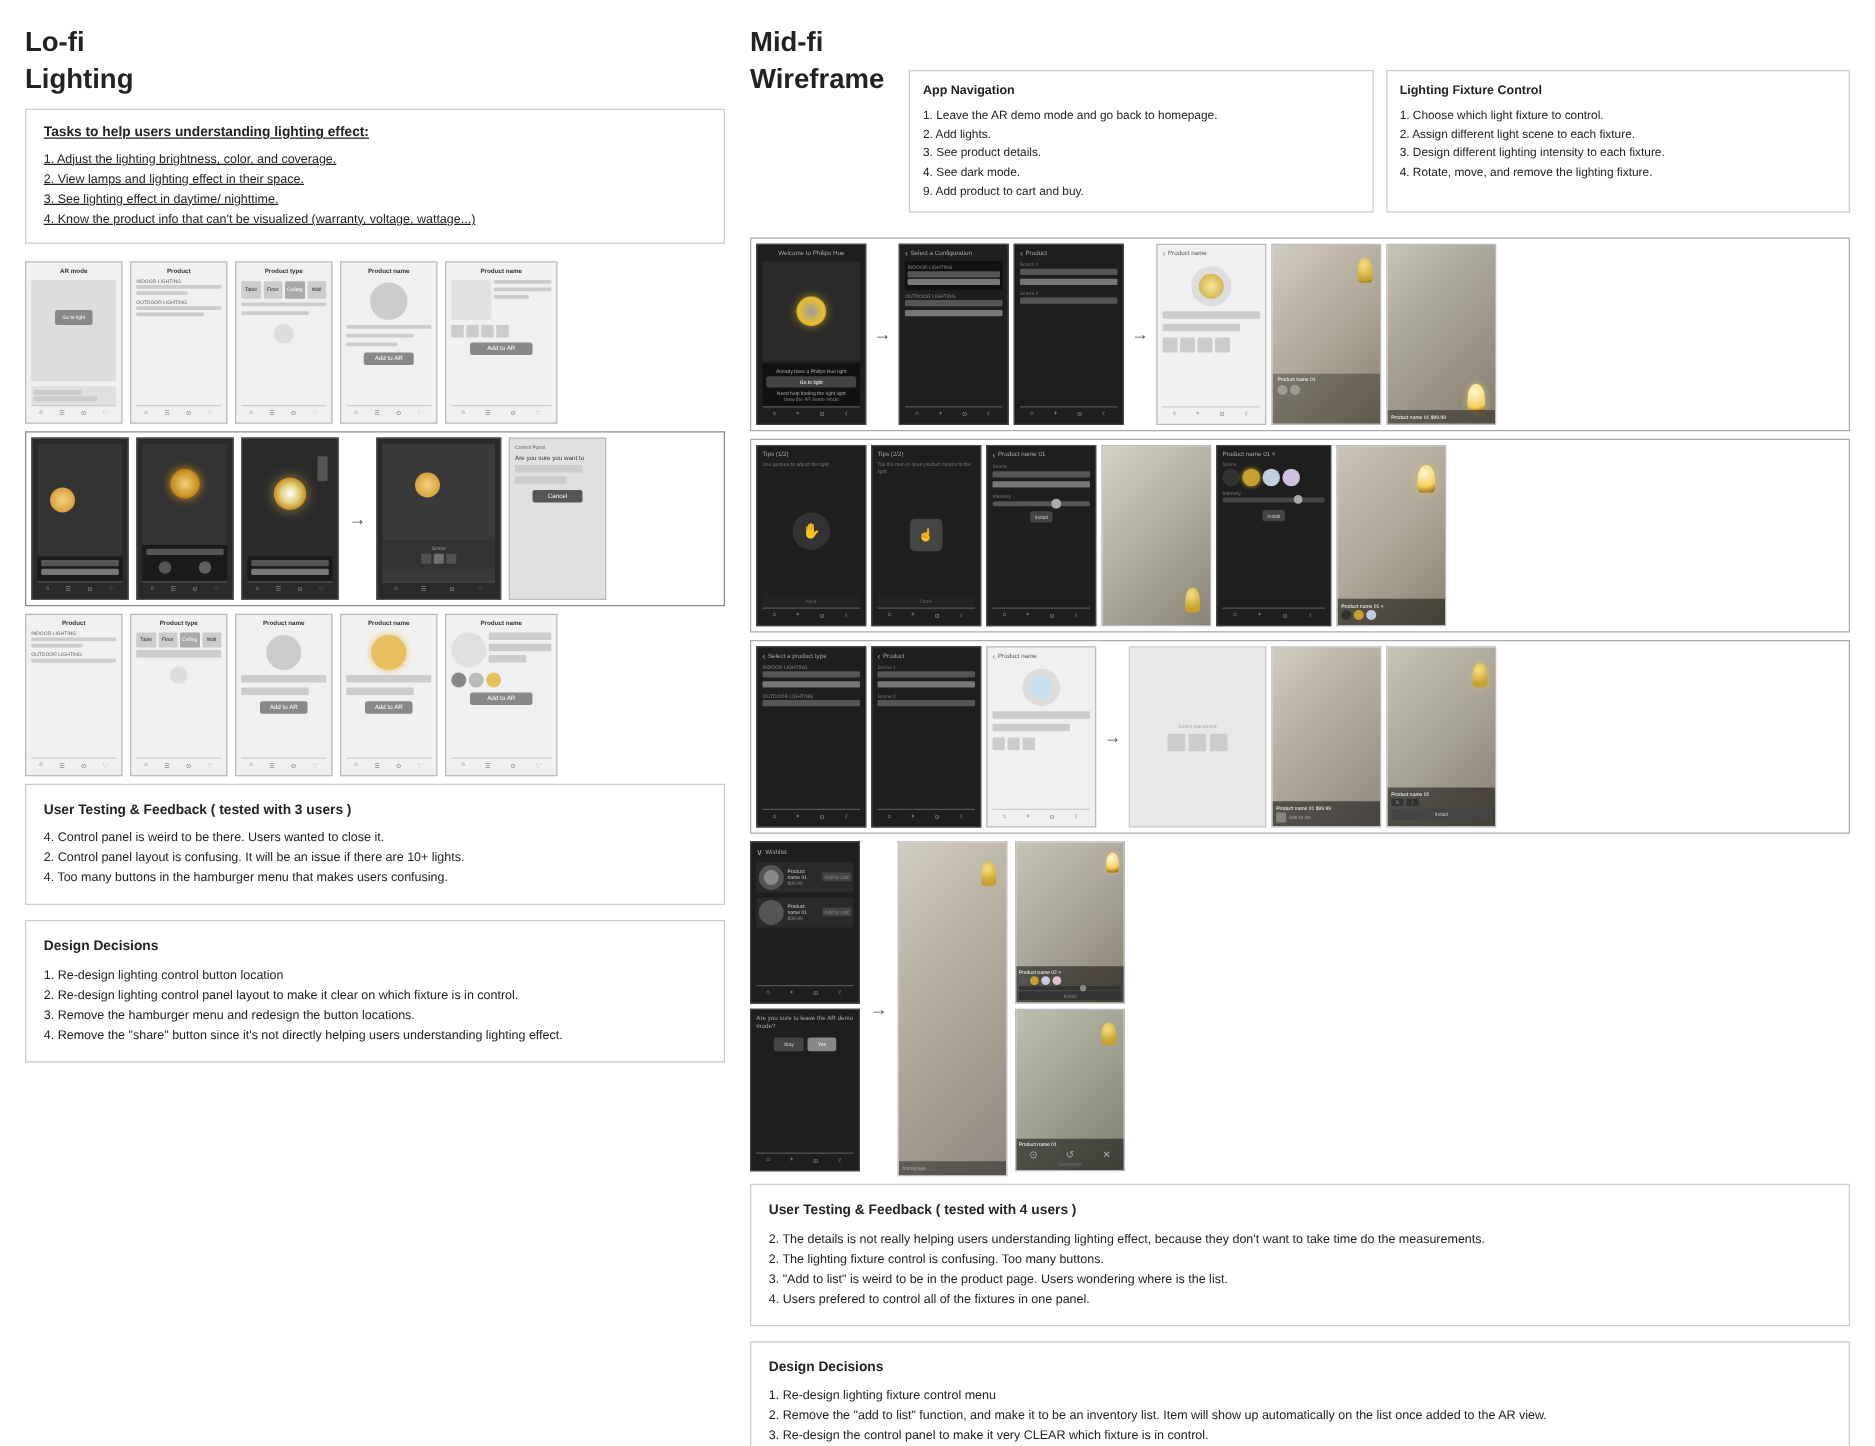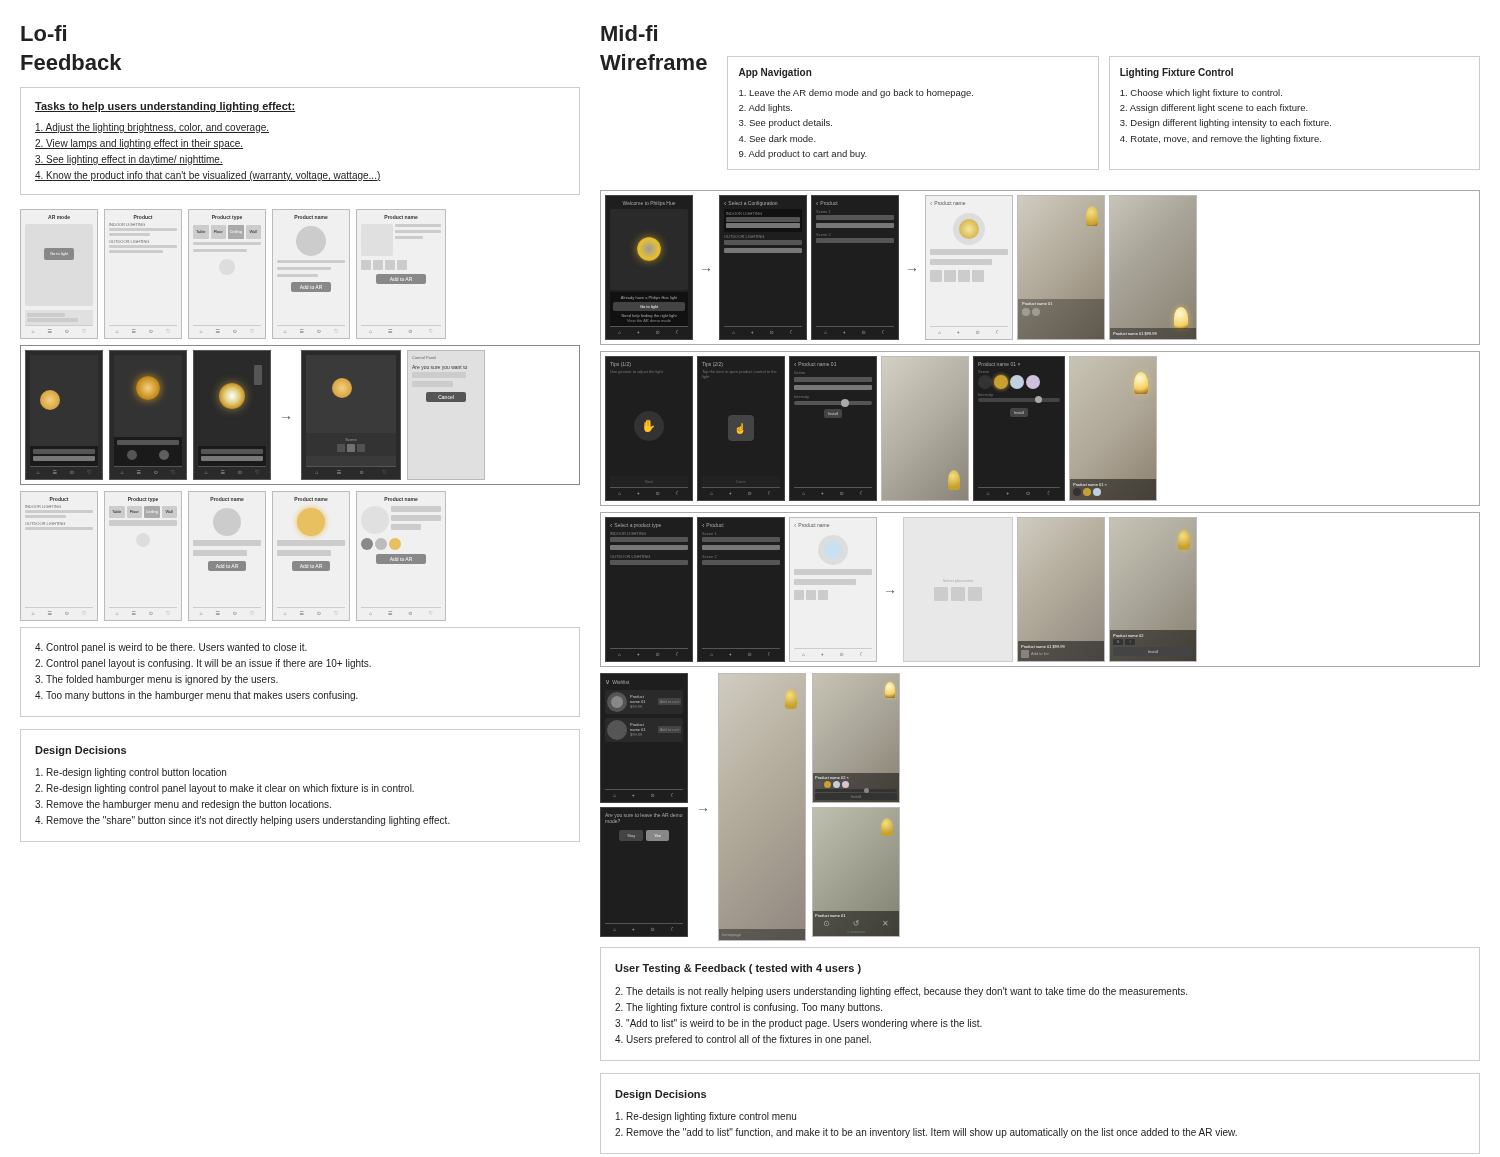--- a/index.html
+++ b/index.html
@@ -234,21 +234,21 @@
       display: block;
     }
   </style>
 </head>
 <body>
 
 <div class="main-layout">
 
   <div class="left-col">
     <h1 class="section-title" style="white-space:pre-line;">Lo-fi
-Feedback</h1>
+Lighting</h1>
 
     <div class="tasks-box">
       <h3>Tasks to help users understanding lighting effect:</h3>
       <div>
         <div>1. Adjust the lighting brightness, color, and coverage.</div>
         <div>2. View lamps and lighting effect in their space.</div>
         <div>3. See lighting effect in daytime/ nighttime.</div>
         <div>4. Know the product info that can't be visualized (warranty, voltage, wattage...)</div>
       </div>
     </div>
@@ -543,23 +543,23 @@
               <span>⌂</span>
               <span>☰</span>
               <span>⊙</span>
               <span>♡</span>
             </div>
         </div>
       </div>
     </div>
 
     <div class="feedback-box">
+      <h3>User Testing &amp; Feedback ( tested with 3 users )</h3>
       <div>4.  Control panel is weird to be there. Users wanted to close it.</div>
       <div>2.  Control panel layout is confusing. It will be an issue if there are 10+ lights.</div>
-      <div>3.  The folded hamburger menu is ignored by the users.</div>
       <div>4.  Too many buttons in the hamburger menu that makes users confusing.</div>
     </div>
 
     <div class="feedback-box">
       <h3>Design Decisions</h3>
       <div>1.  Re-design lighting control button location</div>
       <div>2.  Re-design lighting control panel layout to make it clear on which fixture is in control.</div>
       <div>3.  Remove the hamburger menu and redesign the button locations.</div>
       <div>4.  Remove the "share" button since it's not directly helping users understanding lighting effect.</div>
     </div>
@@ -1015,16 +1015,17 @@
       <div>2.  The details is not really helping users understanding lighting effect, because they don't want to take time do the measurements.</div>
       <div>2.  The lighting fixture control is confusing. Too many buttons.</div>
       <div>3.  "Add to list" is weird to be in the product page. Users wondering where is the list.</div>
       <div>4.  Users prefered to control all of the fixtures in one panel.</div>
     </div>
 
     <div class="feedback-box">
       <h3>Design Decisions</h3>
       <div>1.  Re-design lighting fixture control menu</div>
       <div>2.  Remove the "add to list" function, and make it to be an inventory list. Item will show up automatically on the list once added to the AR view.</div>
+      <div>3.  Re-design the control panel to make it very CLEAR which fixture is in control.</div>
     </div>
   </div>
 
 </div>
 
 </body></html>

